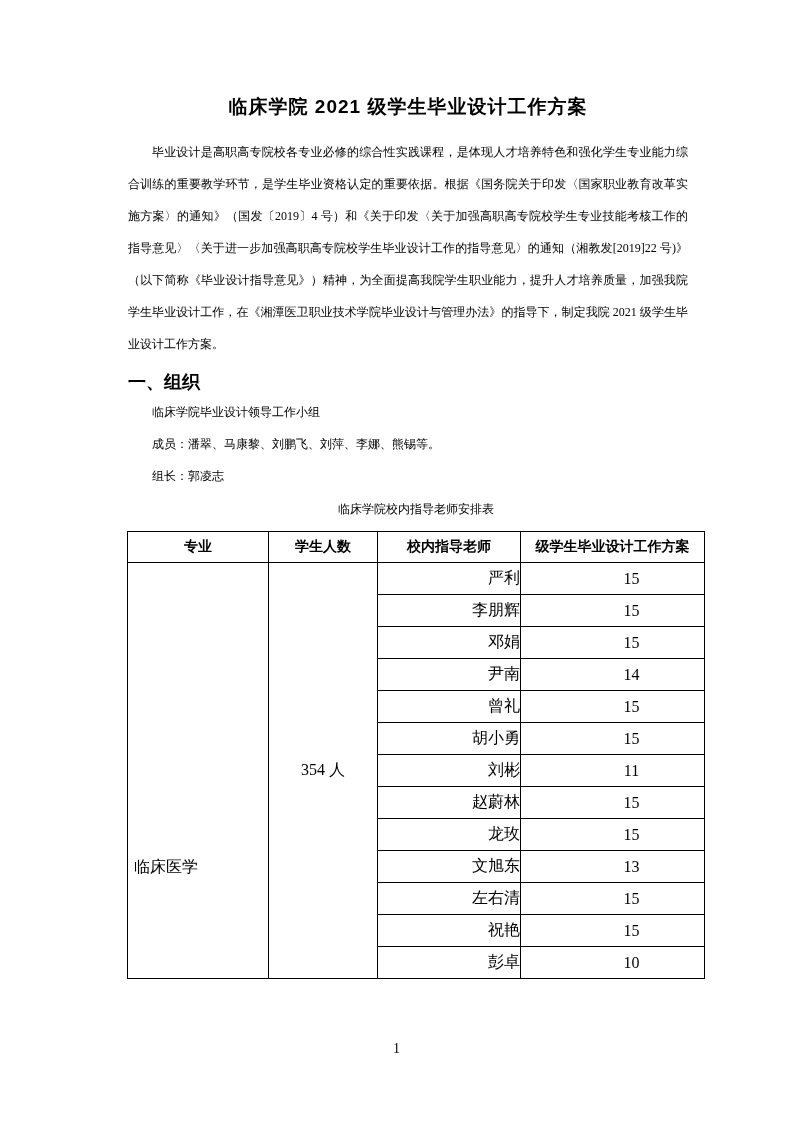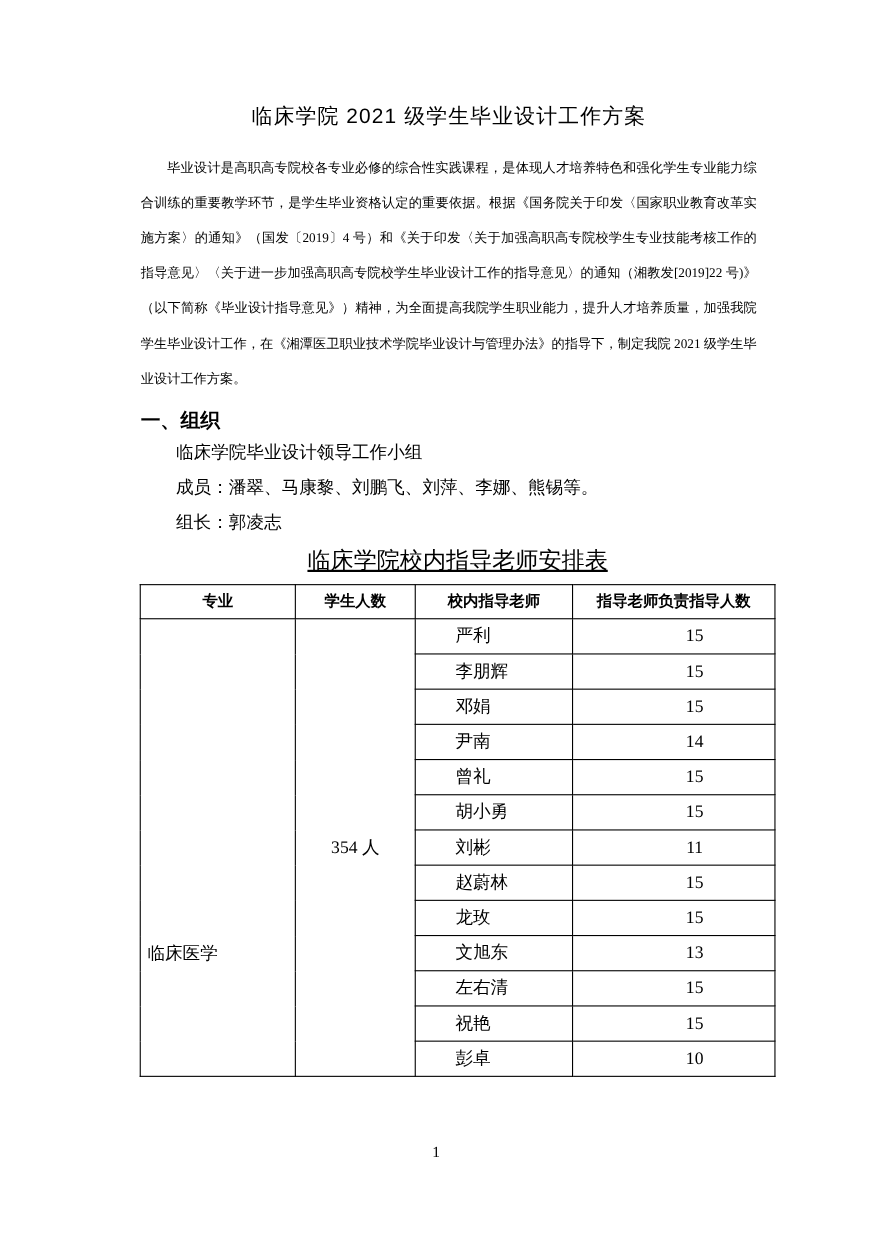--- a/index.html
+++ b/index.html
@@ -17,51 +17,50 @@
     overflow: hidden;
     box-sizing: border-box;
   }
   .content {
     padding: 94px 105px 0 128px;
   }
   .doc-title {
     margin: 0;
     text-align: center;
     font-family: "Liberation Sans", "DejaVu Sans", sans-serif;
-    font-weight: normal;
+    font-weight: bold;
     font-size: 19px;
     line-height: 26px;
     letter-spacing: 1px;
   }
   .body-paragraph {
     margin: 16px 0 0 0;
     font-size: 12px;
     line-height: 32px;
     text-align: justify;
     text-indent: 2em;
   }
   .section-heading {
     margin: 8px 0 0 0;
     font-family: Liberation Sans, sans-serif;
     font-weight: bold;
     font-size: 18px;
     line-height: 28px;
   }
   .org-line {
-    font-size: 16px;
+    font-size: 12px;
     line-height: 32px;
     padding-left: 2em;
   }
   .table-caption {
     margin-top: 1px;
-    font-size: 21px;
+    font-size: 12px;
     line-height: 32px;
     text-align: center;
     width: 576px;
-    text-decoration: underline;
   }
   table.guidance-table {
     margin-top: 6px;
     margin-left: -1px;
     border-collapse: collapse;
     table-layout: fixed;
     width: 577px;
     font-size: 16px;
   }
   .guidance-table td, .guidance-table th {
@@ -81,21 +80,21 @@
   td.major-cell {
     vertical-align: bottom;
     text-align: left;
     padding: 0 0 100px 6px;
   }
   td.student-count-cell {
     vertical-align: middle;
     text-align: center;
   }
   td.teacher-cell {
-    text-align: left;
+    text-align: right;
     padding-left: 36px;
   }
   td.count-cell {
     text-align: center;
     padding-left: 38px;
   }
   .page-number {
     position: absolute;
     left: 0;
     top: 1040px;
@@ -128,21 +127,21 @@
         <col style="width:141px">
         <col style="width:109px">
         <col style="width:143px">
         <col style="width:184px">
       </colgroup>
       <thead>
         <tr>
           <th>专业</th>
           <th>学生人数</th>
           <th>校内指导老师</th>
-          <th>指导老师负责指导人数</th>
+          <th>级学生毕业设计工作方案</th>
         </tr>
       </thead>
       <tbody>
           <tr>
             <td class="major-cell" rowspan="13">临床医学</td>
             <td class="student-count-cell" rowspan="13">354 人</td>
             <td class="teacher-cell">严利</td>
             <td class="count-cell">15</td>
           </tr>
           <tr>

